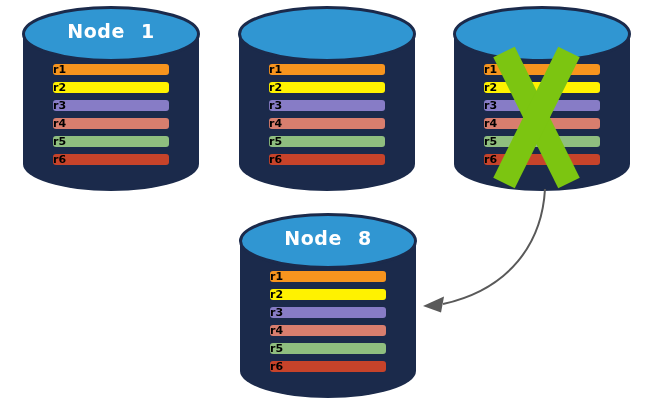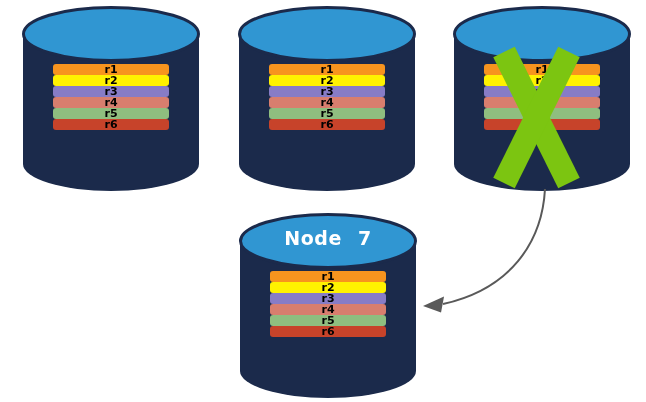--- a/index.html
+++ b/index.html
@@ -14,23 +14,23 @@
   .cyl { position: absolute; left: 0; top: 0; width: 178px; height: 188px; }
   .node-title {
     position: absolute; left: 0; top: 16px; width: 100%;
     text-align: center;
     color: #ffffff; font-size: 19px; font-weight: bold;
     word-spacing: 9px; letter-spacing: 0.5px;
     white-space: nowrap;
   }
   .records { position: absolute; left: 31px; top: 60px; width: 116px; }
   .bar {
-    height: 11px; 
+    height: 11px; margin-bottom: 7px;
     border-radius: 3px;
-    display: flex; align-items: center; justify-content: center;
+    display: flex; align-items: center; justify-content: flex-start;
   }
   .bar-label {
     color: #000000; font-size: 11px; font-weight: bold; line-height: 11px;
   }
   .x-mark { position: absolute; left: 0; top: 0; width: 178px; height: 188px; pointer-events: none; }
   .arrow-svg { position: absolute; left: 0; top: 0; }
   
   #node-0 { left: 22px;  top: 4px; }
   #node-1 { left: 238px; top: 4px; }
   #node-2 { left: 453px; top: 4px; }
@@ -39,20 +39,21 @@
 </head>
 <body>
 
 <div class="stage">
 
   <div class="node" id="node-0">
     <svg class="cyl" viewBox="0 0 178 188">
       <path d="M1,30 L1,160 A88,27 0 0 0 177,160 L177,30 Z" fill="#1B2A4B"></path>
       <ellipse cx="89" cy="30" rx="87.5" ry="26.5" fill="#3096D2" stroke="#1B2A4B" stroke-width="3"></ellipse>
     </svg>
+    <div class="node-title">Node 1</div>
     <div class="records">
       <div class="bar" style="background: rgb(247, 148, 30);">
           <span class="bar-label">r1</span>
         </div>
       <div class="bar" style="background: rgb(255, 242, 0);">
           <span class="bar-label">r2</span>
         </div>
       <div class="bar" style="background: rgb(135, 124, 198);">
           <span class="bar-label">r3</span>
         </div>
@@ -124,21 +125,21 @@
       <line x1="51" y1="48" x2="116" y2="179" stroke="#7CC511" stroke-width="24"></line>
       <line x1="116" y1="48" x2="51" y2="179" stroke="#7CC511" stroke-width="24"></line>
     </svg>
   </div>
 
   <div class="node" id="node-3">
     <svg class="cyl" viewBox="0 0 178 188">
       <path d="M1,30 L1,160 A88,27 0 0 0 177,160 L177,30 Z" fill="#1B2A4B"></path>
       <ellipse cx="89" cy="30" rx="87.5" ry="26.5" fill="#3096D2" stroke="#1B2A4B" stroke-width="3"></ellipse>
     </svg>
-    <div class="node-title">Node 7</div>
+    <div class="node-title">Node 8</div>
     <div class="records">
       <div class="bar" style="background: rgb(247, 148, 30);">
           <span class="bar-label">r1</span>
         </div>
       <div class="bar" style="background: rgb(255, 242, 0);">
           <span class="bar-label">r2</span>
         </div>
       <div class="bar" style="background: rgb(135, 124, 198);">
           <span class="bar-label">r3</span>
         </div>

